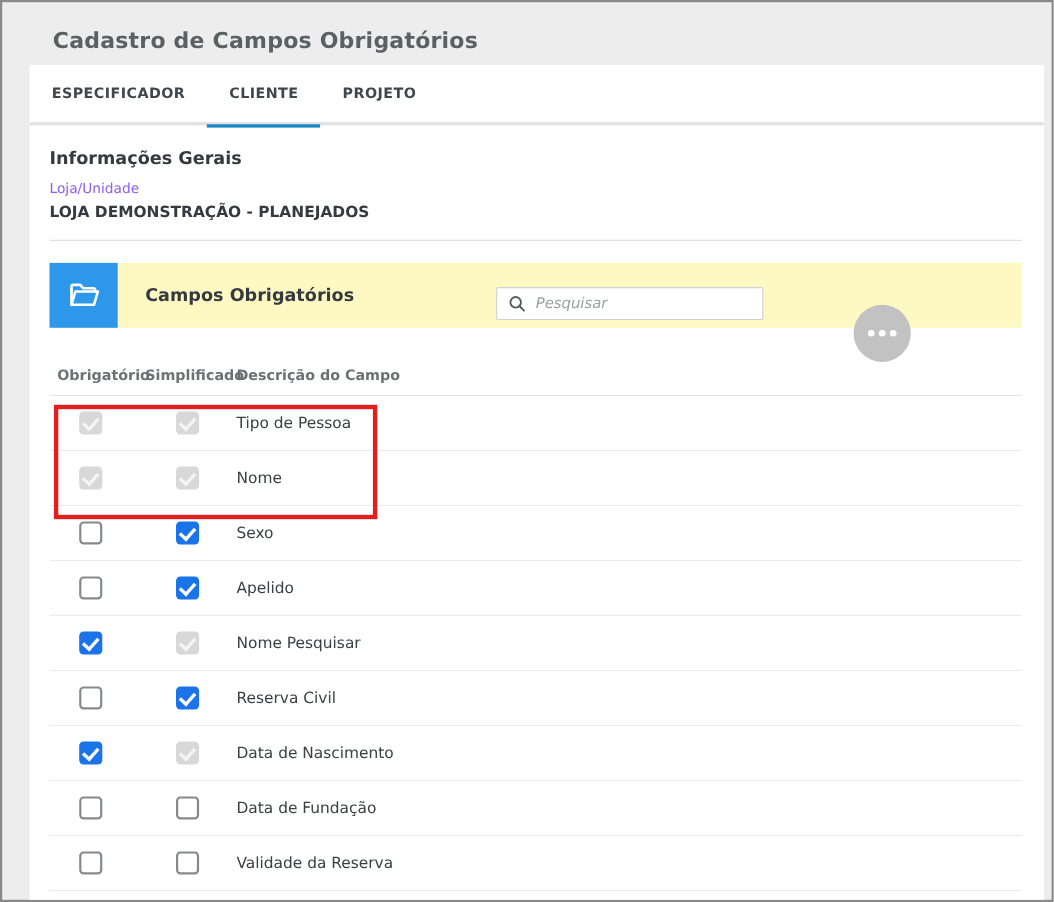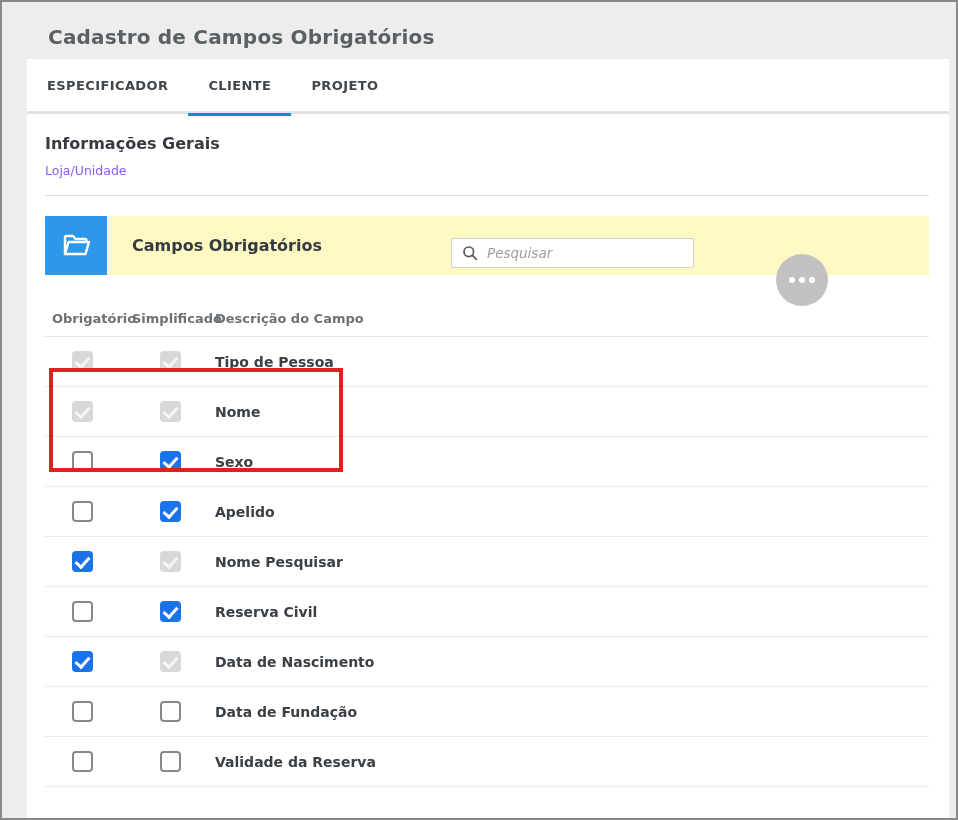--- a/index.html
+++ b/index.html
@@ -80,21 +80,20 @@
     border-bottom:1px solid #e3e4e6;
     font-size:13px; font-weight:700; color:#6b7175; line-height:15px;
   }
   .thead .hc1 { width:83px; padding-left:7px;text-align:center; }
   .thead .hc2 { width:87px; padding-left:4px; }
   .thead .hc3 { flex:1; }
 
   .trow {
     display:flex; align-items:center; height:50px;
     border-bottom:1px solid #eaebed;
-    font-weight:bold;
   }
   .tc1 { width:83px; display:flex; }
   .tc1 .cb { margin-left:27px; }
   .tc2 { width:87px; display:flex; }
   .tc2 .cb { margin-left:32px; }
   .tc3 { flex:1; font-size:14px; color:#3a4045; }
 
   .cb { width:21px; height:21px; border-radius:4px; position:relative; flex:none; }
   .cb.unchecked { background:#fff; border:2px solid #85898e; }
   .cb.checked { background:#1a73e8; }
@@ -123,20 +122,21 @@
     <div class="tabbar">
       <div class="tab">ESPECIFICADOR</div>
       <div class="tab active">CLIENTE</div>
       <div class="tab">PROJETO</div>
     </div>
 
     <div class="content">
 
       <div class="section-heading">Informações Gerais</div>
       <div class="field-label">Loja/Unidade</div>
+      <div class="field-value">LOJA DEMONSTRAÇÃO - PLANEJADOS</div>
 
       <hr class="divider">
 
       <div class="panel-header">
         <div class="panel-icon-square">
           <span style="display:flex;">
             <svg width="32" height="28" viewBox="0 0 32 28" fill="none">
               <path d="M5 9 V5.5 a1.5 1.5 0 0 1 1.5 -1.5 H13 l2.5 3 H25 a1.5 1.5 0 0 1 1.5 1.5 V10" stroke="#ffffff" stroke-width="2.4" stroke-linejoin="round" stroke-linecap="round"></path>
               <path d="M5 22 L8.5 10 H29 L25.5 22 Z" stroke="#ffffff" stroke-width="2.4" stroke-linejoin="round" fill="none"></path>
               <path d="M5 22 V8" stroke="#ffffff" stroke-width="2.4" stroke-linecap="round"></path>

